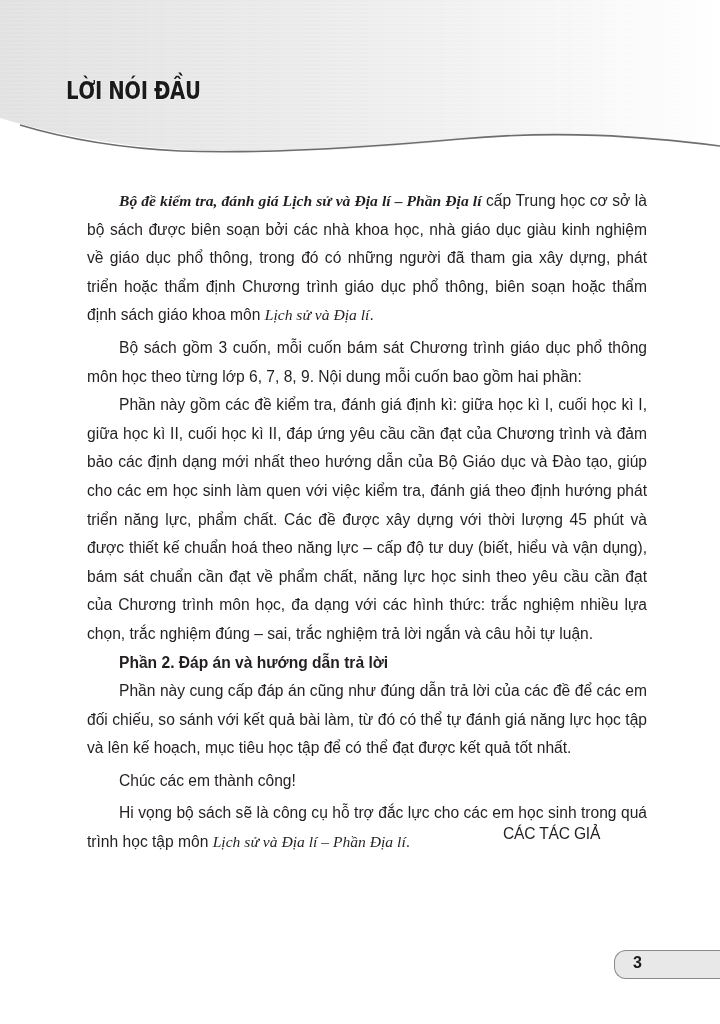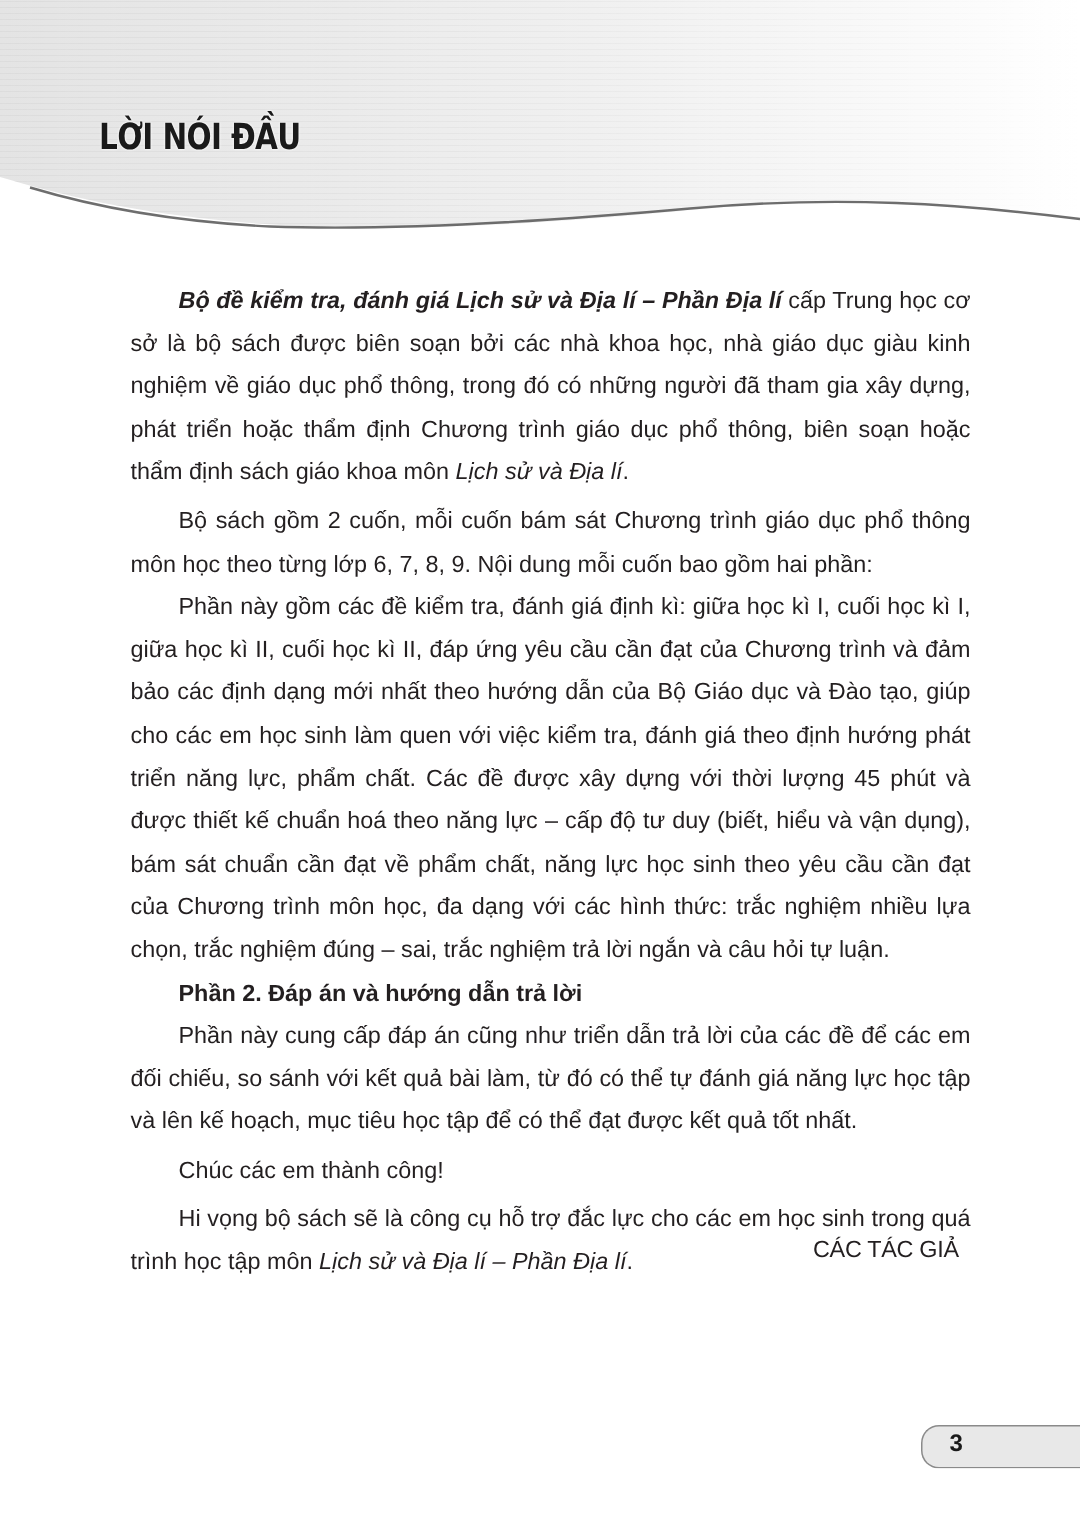--- a/index.html
+++ b/index.html
@@ -22,25 +22,25 @@
       text-shadow: 0 0 1px #fff, 0 0 2px #fff;
     }
     .content {
       position: absolute; left: 87px; top: 187px; width: 560px;
       font-size: 15.6px; line-height: 28.6px;
       text-align: justify;
     }
     .content p { margin: 0; text-indent: 32px; }
     .content p.gap { margin-top: 4px; }
     .content .heading { font-weight: bold; }
-    .content em { font-style: italic; }
-    .content strong em, .content .bi { font-weight: bold; font-style: italic; }
+    .content em { font-style: italic; font-family: Liberation Serif, serif; }
+    .content strong em, .content .bi { font-weight: bold; font-style: italic; font-family: Liberation Serif, serif; }
     .signature {
       position: absolute; left: 503px; top: 825px;
-      font-size: 15.6px; letter-spacing: -0.2px; margin-left: 39px;
+      font-size: 15.6px; letter-spacing: -0.2px;
     }
     .page-tab {
       position: absolute; left: 614px; top: 950px; width: 120px; height: 29px;
       background: #e8e8e8;
       border: 1px solid #8a8a8a; border-right: none;
       border-radius: 12px 0 0 12px;
       box-sizing: border-box;
     }
     .page-number {
       position: absolute; left: 18px; top: 3px;
@@ -81,24 +81,24 @@
     <path d="M20,125 C70,140 120,148 180,151 C260,154 360,148 460,139 C560,130 640,136 720,146" fill="none" stroke="#555555" stroke-width="1.6" opacity="0.85"></path>
   </svg>
 </div>
 
 <div class="title">LỜI NÓI ĐẦU</div>
 
 <div class="content">
   <p>
     <span class="bi">Bộ đề kiểm tra, đánh giá Lịch sử và Địa lí – Phần Địa lí</span><span> cấp Trung học cơ sở là bộ sách được biên soạn bởi các nhà khoa học, nhà giáo dục giàu kinh nghiệm về giáo dục phổ thông, trong đó có những người đã tham gia xây dựng, phát triển hoặc thẩm định Chương trình giáo dục phổ thông, biên soạn hoặc thẩm định sách giáo khoa môn </span><em>Lịch sử và Địa lí</em><span>.</span>
   </p>
-  <p class="gap">Bộ sách gồm 2 cuốn, mỗi cuốn bám sát Chương trình giáo dục phổ thông môn học theo từng lớp 6, 7, 8, 9. Nội dung mỗi cuốn bao gồm hai phần:</p>
+  <p class="gap">Bộ sách gồm 3 cuốn, mỗi cuốn bám sát Chương trình giáo dục phổ thông môn học theo từng lớp 6, 7, 8, 9. Nội dung mỗi cuốn bao gồm hai phần:</p>
   <p>Phần này gồm các đề kiểm tra, đánh giá định kì: giữa học kì I, cuối học kì I, giữa học kì II, cuối học kì II, đáp ứng yêu cầu cần đạt của Chương trình và đảm bảo các định dạng mới nhất theo hướng dẫn của Bộ Giáo dục và Đào tạo, giúp cho các em học sinh làm quen với việc kiểm tra, đánh giá theo định hướng phát triển năng lực, phẩm chất. Các đề được xây dựng với thời lượng 45 phút và được thiết kế chuẩn hoá theo năng lực – cấp độ tư duy (biết, hiểu và vận dụng), bám sát chuẩn cần đạt về phẩm chất, năng lực học sinh theo yêu cầu cần đạt của Chương trình môn học, đa dạng với các hình thức: trắc nghiệm nhiều lựa chọn, trắc nghiệm đúng – sai, trắc nghiệm trả lời ngắn và câu hỏi tự luận.</p>
   <p class="heading">Phần 2. Đáp án và hướng dẫn trả lời</p>
-  <p>Phần này cung cấp đáp án cũng như triển dẫn trả lời của các đề để các em đối chiếu, so sánh với kết quả bài làm, từ đó có thể tự đánh giá năng lực học tập và lên kế hoạch, mục tiêu học tập để có thể đạt được kết quả tốt nhất.</p>
+  <p>Phần này cung cấp đáp án cũng như đúng dẫn trả lời của các đề để các em đối chiếu, so sánh với kết quả bài làm, từ đó có thể tự đánh giá năng lực học tập và lên kế hoạch, mục tiêu học tập để có thể đạt được kết quả tốt nhất.</p>
   <p class="gap">Chúc các em thành công!</p>
   <p class="gap">
     <span>Hi vọng bộ sách sẽ là công cụ hỗ trợ đắc lực cho các em học sinh trong quá trình học tập môn </span><em>Lịch sử và Địa lí – Phần Địa lí</em><span>.</span>
   </p>
 </div>
 
 <div class="signature">CÁC TÁC GIẢ</div>
 
 <div class="page-tab">
   <span class="page-number">3</span>

